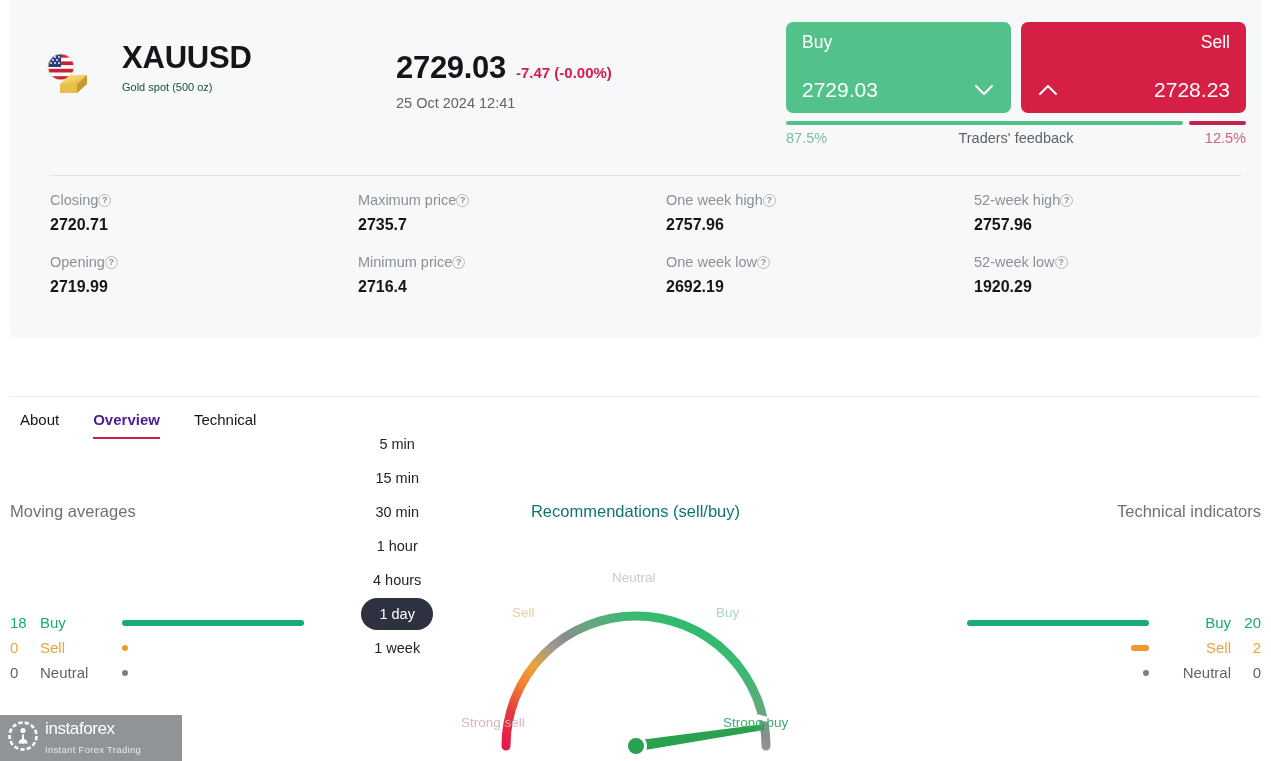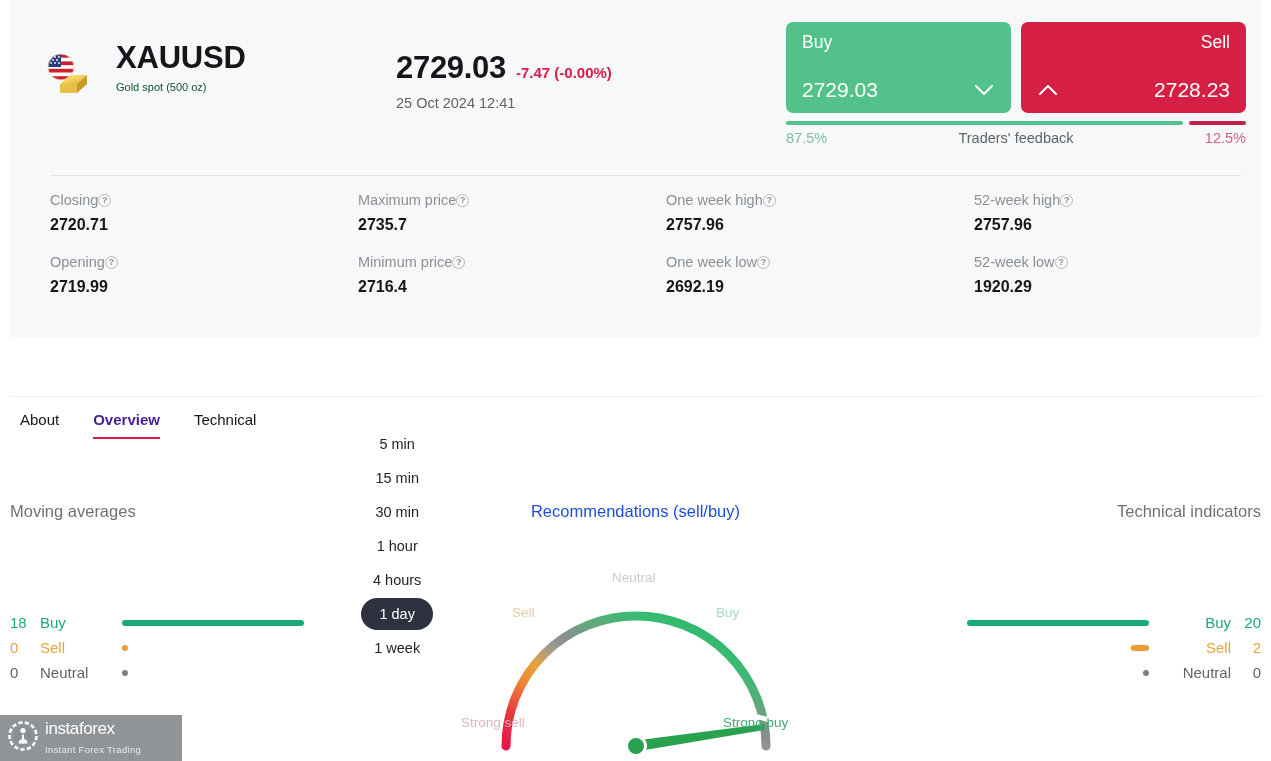--- a/index.html
+++ b/index.html
@@ -13,21 +13,21 @@
 
   
   .header-card {
     position: absolute; left: 10px; top: 0px;
     width: 1251px; height: 338px;
     background: #f7f8f9;
     border-radius: 0 0 6px 6px;
   }
   .sym-row { position: absolute; left: 30px; top: 40px; display: flex; align-items: flex-start; }
   .sym-icon { position: relative; width: 52px; height: 52px; margin-top: 8px; }
-  .sym-text { margin-left: 24px; }
+  .sym-text { margin-left: 30px; }
   .sym-name {
     font-size: 31px; font-weight: bold; color: #15161a;
     letter-spacing: -0.2px; line-height: 36px;
   }
   .sym-desc { font-size: 11px; color: #14532d; margin-top: 5px; }
 
   .price-block { position: absolute; left: 386px; top: 50px; }
   .price-line { display: flex; align-items: baseline; }
   .price-main { font-size: 31px; font-weight: bold; color: #15161a; letter-spacing: -0.3px; }
   .price-change { font-size: 15px; font-weight: bold; color: #d81b48; margin-left: 10px; }
@@ -112,21 +112,21 @@
     border-radius: 17px; cursor: pointer; white-space: nowrap;
   }
   .period.active { background: #2e3140; color: #ffffff; }
 
   
   .col-title-left {
     position: absolute; left: 10px; top: 502px; font-size: 16.5px; color: #6d7276;
   }
   .col-title-center {
     position: absolute; left: 0; top: 502px; width: 1271px; text-align: center;
-    font-size: 16.5px; color: #1d4ed8;
+    font-size: 16.5px; color: #0f766e;
   }
   .col-title-right {
     position: absolute; right: 10px; top: 502px; font-size: 16.5px; color: #6d7276;
   }
 
   
   .ma-block { position: absolute; left: 10px; top: 610px; width: 320px; }
   .ma-row { display: flex; align-items: center; height: 25px; }
   .ma-count { width: 24px; font-size: 15px; text-align: left; }
   .ma-name { width: 82px; font-size: 15px; margin-left: 6px; }

